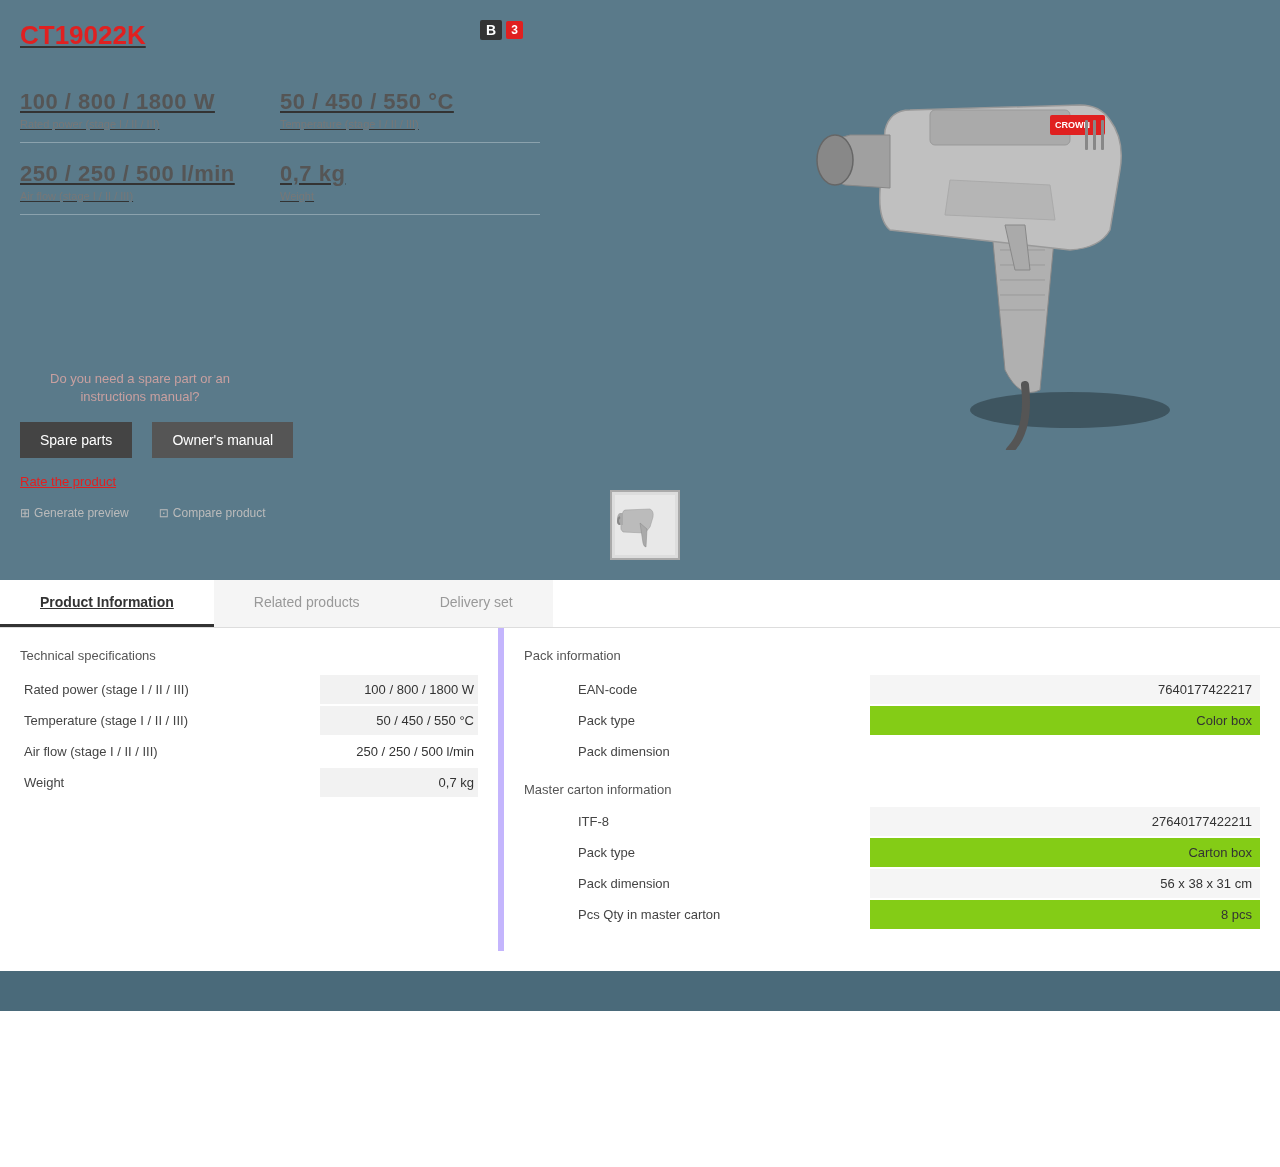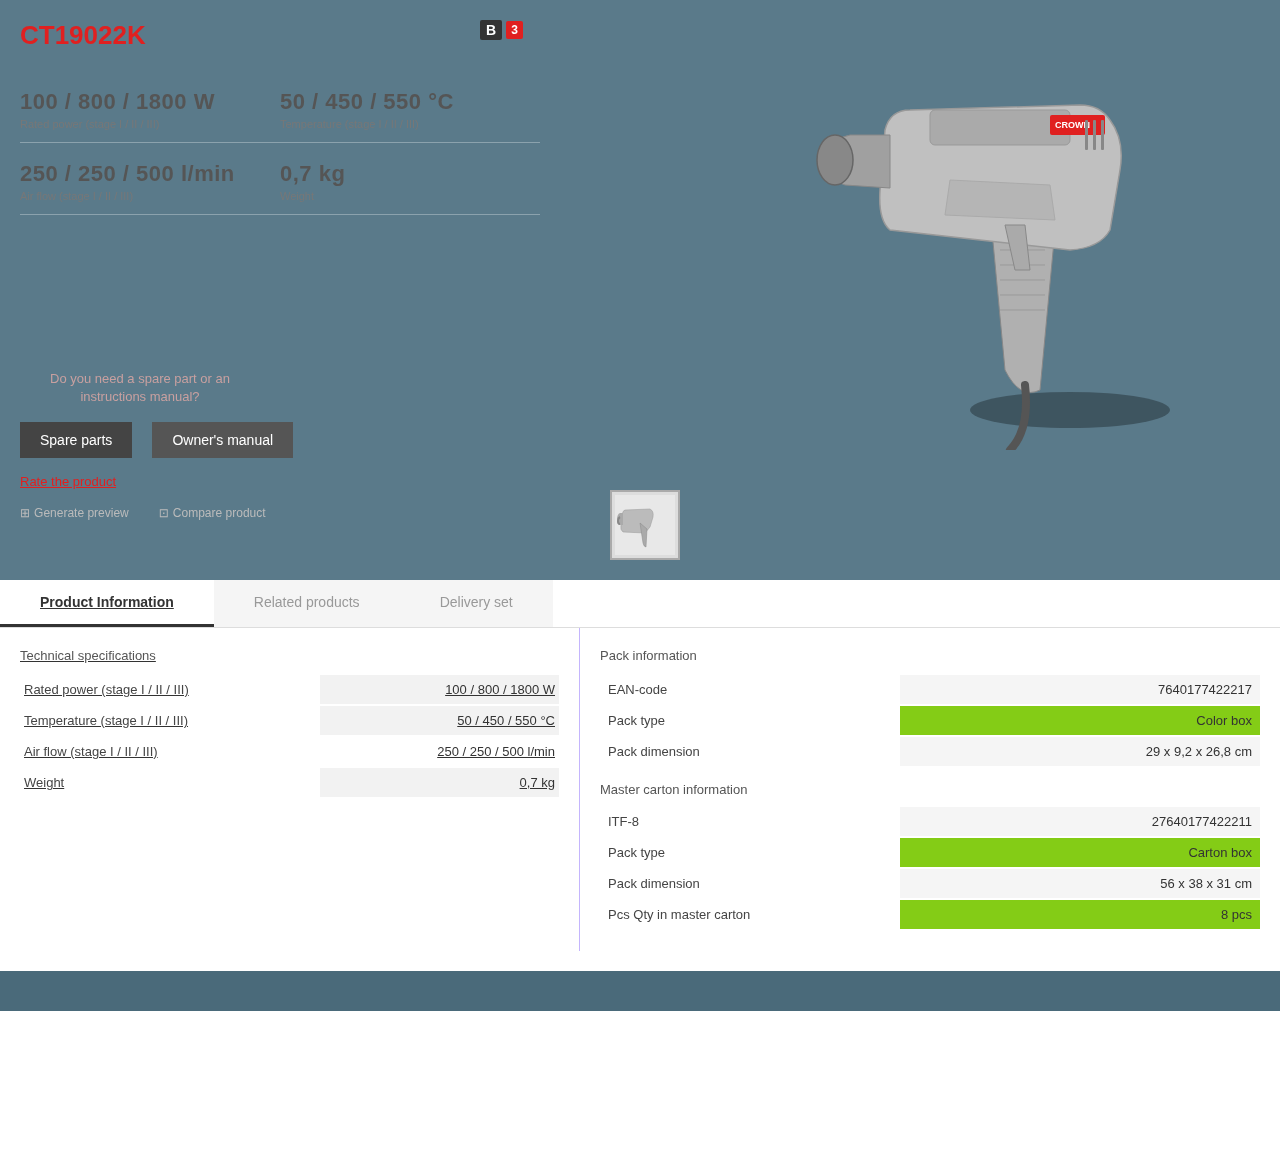--- a/index.html
+++ b/index.html
@@ -3,20 +3,21 @@
   <meta charset="utf-8">
   <style>
     * { box-sizing: border-box; margin: 0; padding: 0; }
     body { font-family: Arial, sans-serif; background: #fff; color: #333; }
 
     .top-section {
       background: #5a7a8a;
       min-height: 580px;
       position: relative;
       padding: 20px 46px 20px 20px;
+      text-decoration: underline;
     }
 
     .product-title {
       color: #e02020;
       font-size: 26px;
       font-weight: bold;
       margin-bottom: 20px;
     }
 
     .badges {
@@ -193,24 +194,23 @@
       color: #999;
       background: #f5f5f5;
     }
 
     .content-area {
       display: flex;
       min-height: 320px;
     }
 
     .left-panel {
-      width: 580px;
+      width: 504px;
       padding: 20px 20px;
-      border-right: 1px solid #c4b5fd;
-      text-decoration: underline;
+      border-right: 6px solid #c4b5fd;
     }
 
     .right-panel {
       flex: 1;
       padding: 20px 20px;
     }
 
     .section-title {
       font-size: 13px;
       color: #555;
@@ -241,20 +241,21 @@
 
     .spec-row-value.white {
       background: #fff;
     }
 
     .info-row {
       display: flex;
       align-items: flex-start;
       font-size: 13px;
       margin-bottom: 2px;
+      margin-left: 46px;
     }
 
     .info-row-label {
       width: 300px;
       color: #444;
       padding: 7px 8px;
     }
 
     .info-row-value {
       flex: 1;
@@ -417,21 +418,20 @@
       <div class="info-row">
         <div class="info-row-label">EAN-code</div>
         <div class="info-row-value">7640177422217</div>
       </div>
       <div class="info-row">
         <div class="info-row-label">Pack type</div>
         <div class="info-row-value white">Color box</div>
       </div>
       <div class="info-row">
         <div class="info-row-label">Pack dimension</div>
-        <div class="info-row-value">29 x 9,2 x 26,8 cm</div>
       </div>
 
       <div class="pack-section-title">Master carton information</div>
 
       <div class="info-row">
         <div class="info-row-label">ITF-8</div>
         <div class="info-row-value">27640177422211</div>
       </div>
       <div class="info-row">
         <div class="info-row-label">Pack type</div>

